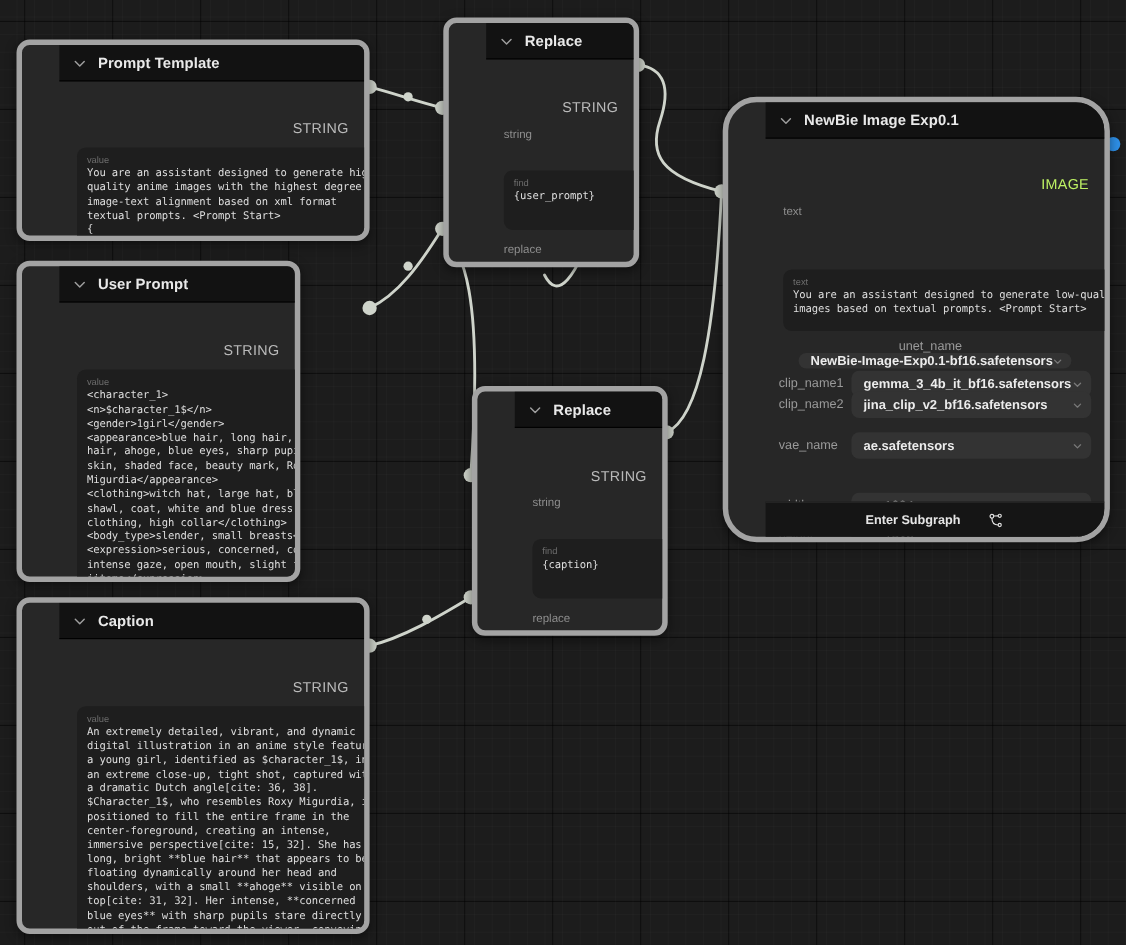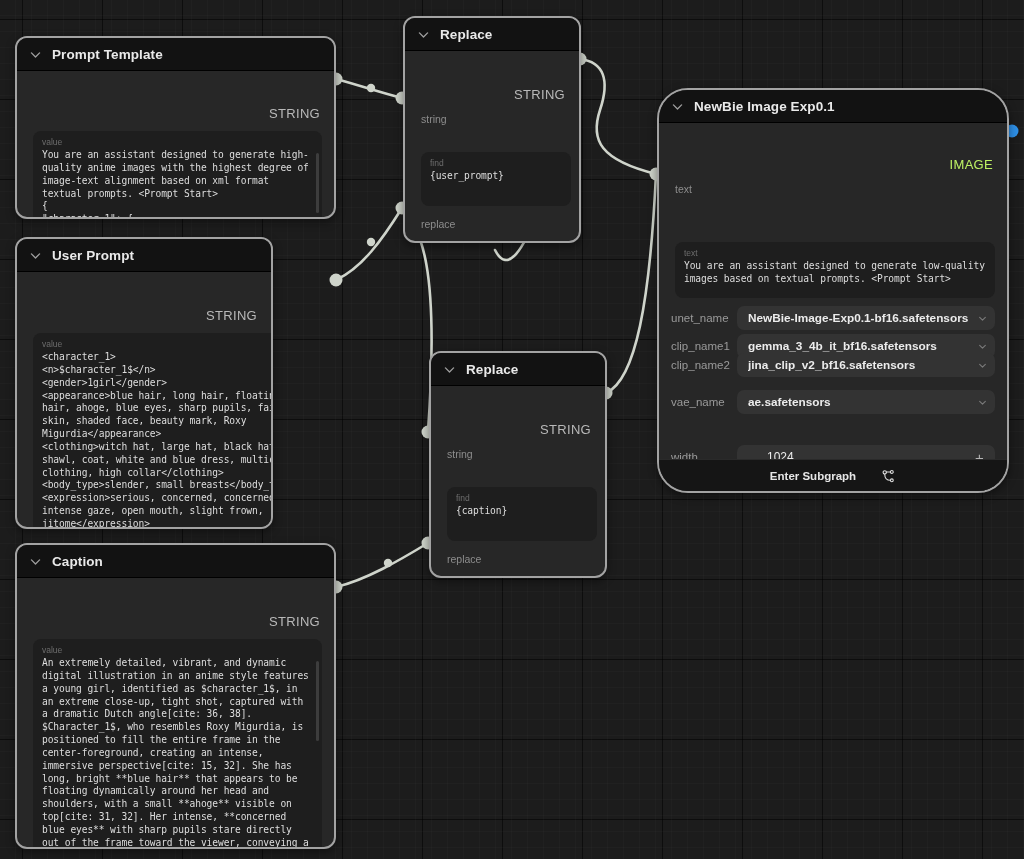--- a/index.html
+++ b/index.html
@@ -38,24 +38,25 @@
     position: absolute;
     inset: 0;
     pointer-events: none;
   }
 
   
   .node {
     position: absolute;
     border-radius: 12px;
     background: #272727;
-    border: 2px solid #a3a3a3;
+    border: 5px solid #a3a3a3;
     box-sizing: border-box;
     overflow: hidden;
     box-shadow: 0 3px 10px rgba(0,0,0,0.45);
+    padding-left: 34px;
   }
   .node-header {
     height: 32px;
     background: #121212;
     display: flex;
     align-items: center;
     gap: 10px;
     padding: 0 12px;
     border-bottom: 1px solid #000;
   }
@@ -376,21 +377,21 @@
   </div>
   <div class="node-body">
     <div class="slot-out" style="top:34px; color:#bef264;">IMAGE</div>
     <div class="slot-in" style="top:60px;">text</div>
 
     <div class="widget-text" style="left:16px; top:119px; width:320px; height:56px;">
       <div class="widget-label">text</div>
       <div class="widget-value">You are an assistant designed to generate low-quality images based on textual prompts. &lt;Prompt Start&gt;</div>
     </div>
 
-    <div class="row" style="top:183px;">
+    <div class="row" style="top:183px;flex-direction:column;">
       <span class="row-label">unet_name</span>
       <span class="combo">
         <span class="combo-val">NewBie-Image-Exp0.1-bf16.safetensors</span>
         <svg class="combo-arrow" viewBox="0 0 16 16">
             <path d="M3 6 L8 11 L13 6" fill="none" stroke="#cfcfcf" stroke-width="2" stroke-linecap="round" stroke-linejoin="round"></path>
           </svg>
       </span>
     </div>
 
     <div class="row" style="top:211px;">

